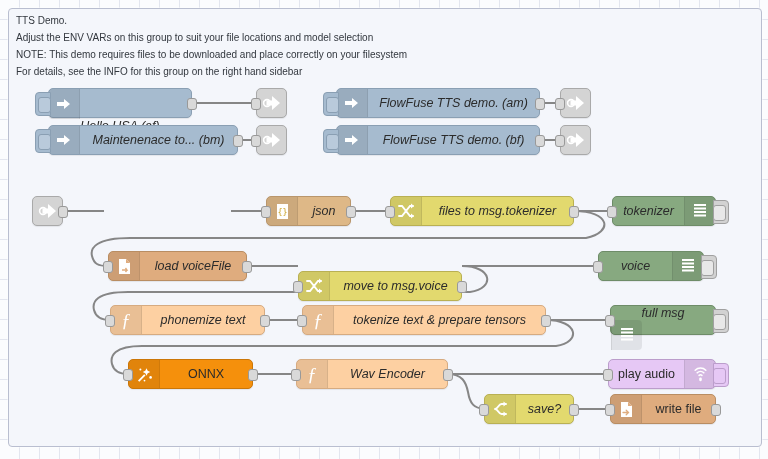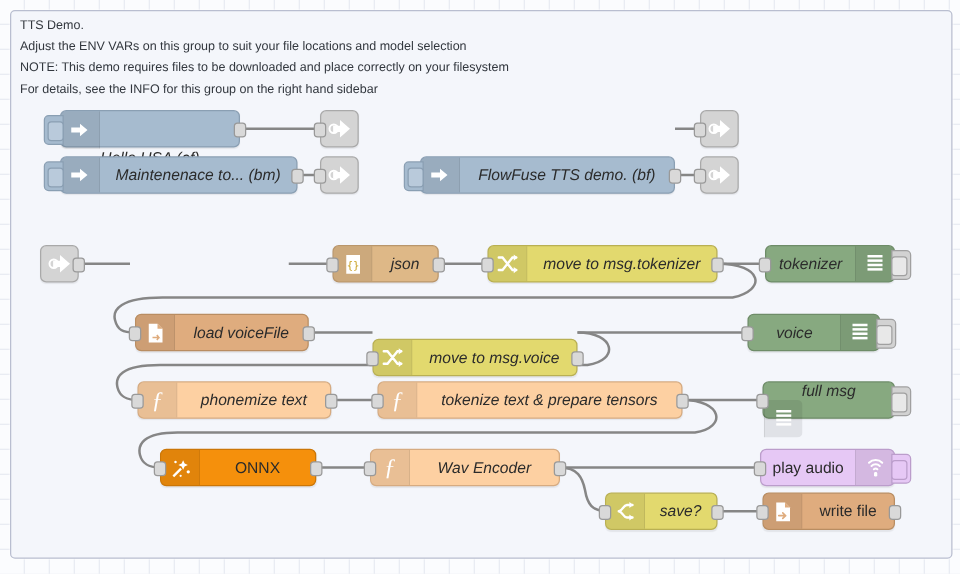--- a/index.html
+++ b/index.html
@@ -195,20 +195,32 @@
       </div>
     <div class="ico">
       <svg width="16" height="16" viewBox="0 0 16 16">
           <path d="M1 6h7V3l6 5-6 5v-3H1z" fill="#fff"></path>
         </svg>
     </div>
     <div class="lbl">Maintenenace to... (bm)</div>
     <div class="port out"></div>
   </div>
 
+  <div class="node n-inject" style="left:336px;top:88px;width:204px;">
+    <div class="inj-btn">
+        <i></i>
+      </div>
+    <div class="ico">
+      <svg width="16" height="16" viewBox="0 0 16 16">
+          <path d="M1 6h7V3l6 5-6 5v-3H1z" fill="#fff"></path>
+        </svg>
+    </div>
+    <div class="lbl">FlowFuse TTS demo. (am)</div>
+    <div class="port out"></div>
+  </div>
 
   <div class="node n-inject" style="left:336px;top:125px;width:204px;">
     <div class="inj-btn">
         <i></i>
       </div>
     <div class="ico">
       <svg width="16" height="16" viewBox="0 0 16 16">
           <path d="M1 6h7V3l6 5-6 5v-3H1z" fill="#fff"></path>
         </svg>
     </div>
@@ -267,21 +279,21 @@
   </div>
 
   <div class="node n-change" style="left:390px;top:196px;width:184px;">
     <div class="ico">
       <svg width="18" height="18" viewBox="0 0 18 18">
         <path d="M2 4h3l8 10h3M2 14h3l8-10h3" fill="none" stroke="#fff" stroke-width="1.9" stroke-linecap="round"></path>
         <path d="M14 1.5l3 2.5-3 2.5" fill="#fff"></path>
         <path d="M14 11.5l3 2.5-3 2.5" fill="#fff"></path>
       </svg>
     </div>
-    <div class="lbl">move to msg.tokenizer</div>
+    <div class="lbl">files to msg.tokenizer</div>
     <div class="port in"></div>
     <div class="port out"></div>
   </div>
 
   <div class="node n-debug" style="left:612px;top:196px;width:104px;">
     <div class="lbl">tokenizer</div>
     <div class="ico right">
       <svg width="14" height="16" viewBox="0 0 14 16">
         <g fill="#fff">
             <rect x="1" y="1" width="12" height="2"></rect>

